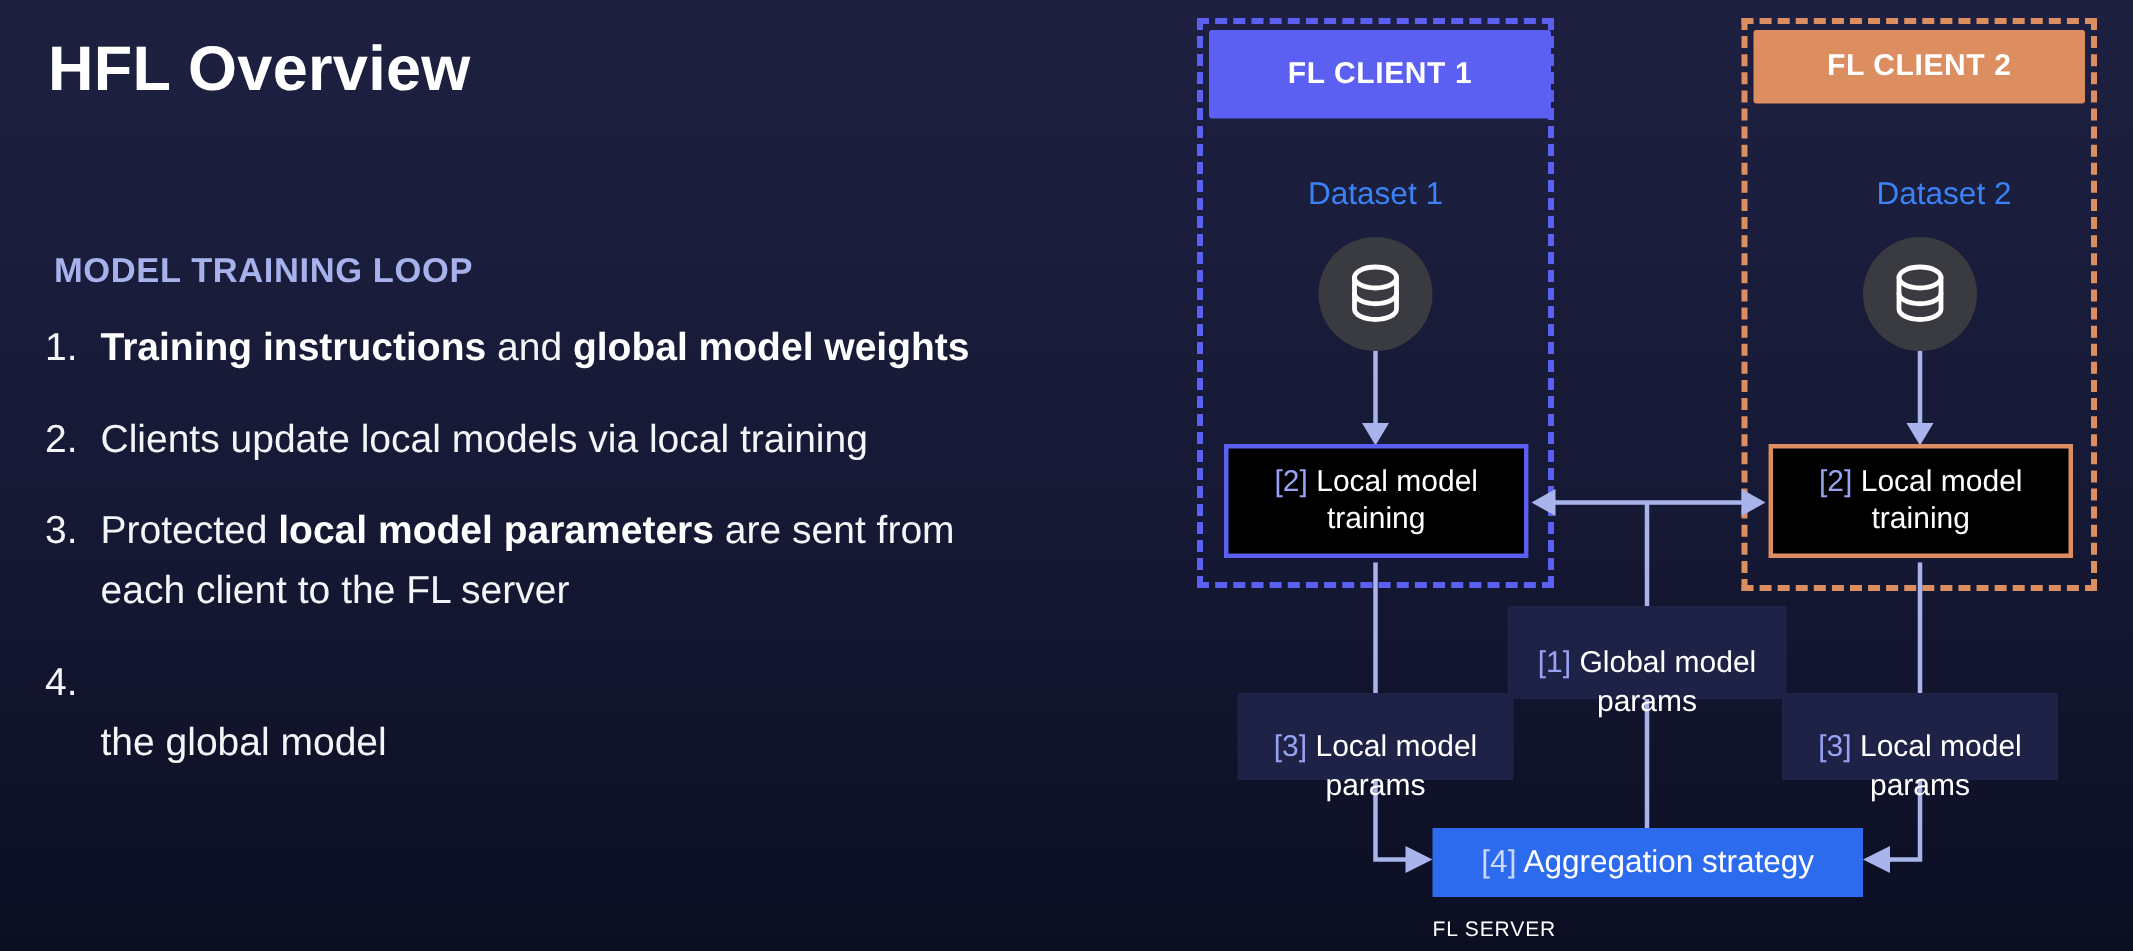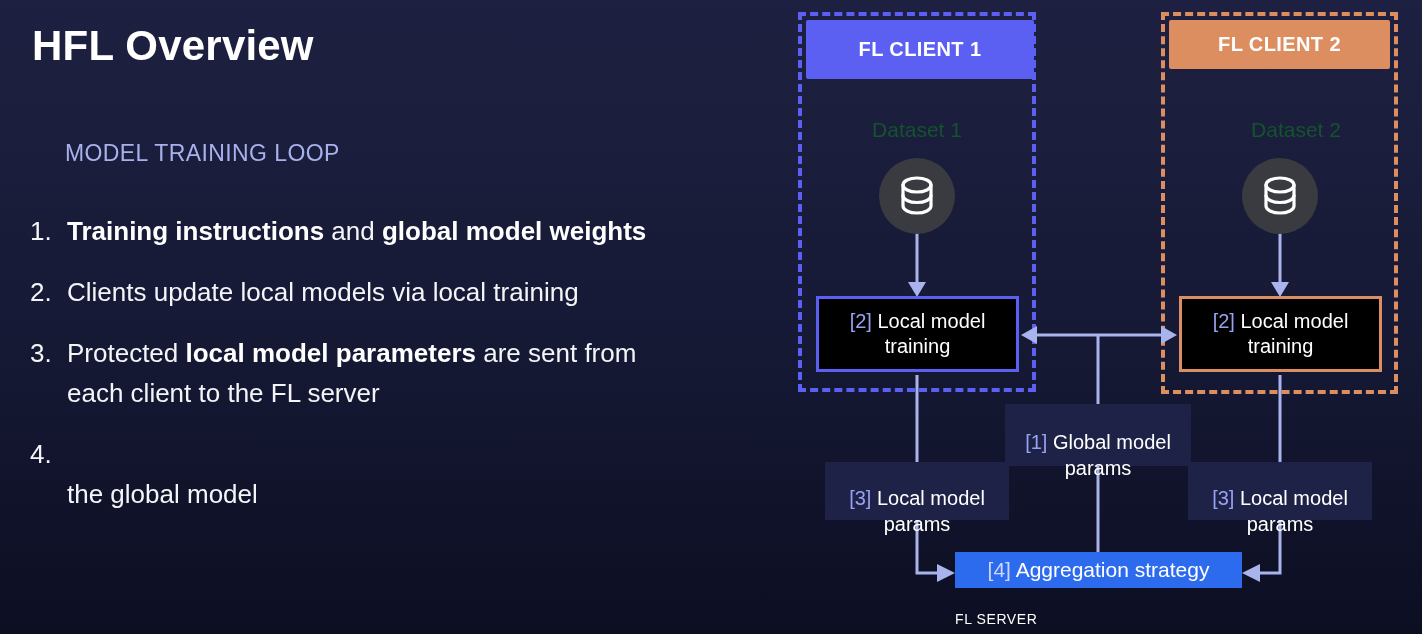--- a/index.html
+++ b/index.html
@@ -21,43 +21,43 @@
     overflow:hidden;
   }
   .stage{position:relative;width:1422px;height:634px;}
 
   
   .title{
     position:absolute;left:32px;top:22px;
     font-size:42px;font-weight:600;color:#ffffff;letter-spacing:.2px;
   }
   .section-heading{
-    position:absolute;left:36px;top:140px;
-    font-size:23px;font-weight:400;color:var(--heading-text);letter-spacing:.4px;margin-left:29px;
+    position:absolute;left:36px;top:167px;
+    font-size:23px;font-weight:700;color:var(--heading-text);letter-spacing:.4px;
   }
   .loop-list{position:absolute;left:30px;top:211px;width:730px;}
   .loop-item{display:flex;margin-bottom:21px;font-size:26px;line-height:40px;color:#f4f5f8;}
   .loop-num{width:37px;flex:0 0 37px;}
   .loop-text{flex:1;}
   .b{font-weight:700;color:#ffffff;}
 
   
   .diagram{position:absolute;left:780px;top:0;width:642px;height:634px;}
   .client-box{position:absolute;border:4px dashed var(--client1-accent);z-index:1;}
   .client-box.c1{left:18px;top:12px;width:238px;height:380px;border-color:var(--client1-accent);}
   .client-box.c2{left:381px;top:12px;width:237px;height:382px;border-color:var(--client2-accent);}
   .client-header{
     position:absolute;z-index:3;display:flex;align-items:center;justify-content:center;
     color:#ffffff;font-size:20px;font-weight:600;letter-spacing:.4px;border-radius:2px;
   }
   .client-header.c1{left:26px;top:20px;width:228px;height:59px;background:var(--client1-accent);}
   .client-header.c2{left:389px;top:20px;width:221px;height:49px;background:var(--client2-accent);}
   .dataset-label{
     position:absolute;z-index:3;width:160px;text-align:center;top:118px;
-    font-size:21px;font-weight:500;color:#14532d;
+    font-size:21px;font-weight:500;color:#3b82f6;
   }
   .dataset-label.d1{left:57px;}
   .dataset-label.d2{left:436px;}
   .db-circle{
     position:absolute;z-index:3;width:76px;height:76px;border-radius:50%;
     background:var(--dataset-icon-bg);display:flex;align-items:center;justify-content:center;
   }
   .db-circle.d1{left:99px;top:158px;}
   .db-circle.d2{left:462px;top:158px;}
   .train-box{
@@ -73,21 +73,21 @@
     position:absolute;z-index:3;background:var(--label-bg);
     display:flex;align-items:center;justify-content:center;text-align:center;
   }
   .flow-label .inner{font-size:20px;line-height:26px;color:#ffffff;margin-top:40px;}
   .flow-label.global{left:225px;top:404px;width:186px;height:62px;}
   .flow-label.global .inner{width:180px;}
   .flow-label.l3{left:45px;top:462px;width:184px;height:58px;}
   .flow-label.r3{left:408px;top:462px;width:184px;height:58px;}
   .flow-label.l3 .inner,.flow-label.r3 .inner{width:178px;}
   .agg-box{
-    position:absolute;z-index:3;left:175px;top:552px;width:287px;height:36px;
+    position:absolute;z-index:3;left:175px;top:552px;width:287px;height:46px;
     background:var(--aggregation-fill);display:flex;align-items:center;justify-content:center;
     color:#ffffff;font-size:21px;
   }
   .server-label{
     position:absolute;z-index:3;left:175px;top:611px;width:287px;text-align:left;
     font-size:14px;letter-spacing:.6px;color:#ffffff;
   }
   .connectors{position:absolute;left:0;top:0;z-index:2;}
 </style>
 </head>

